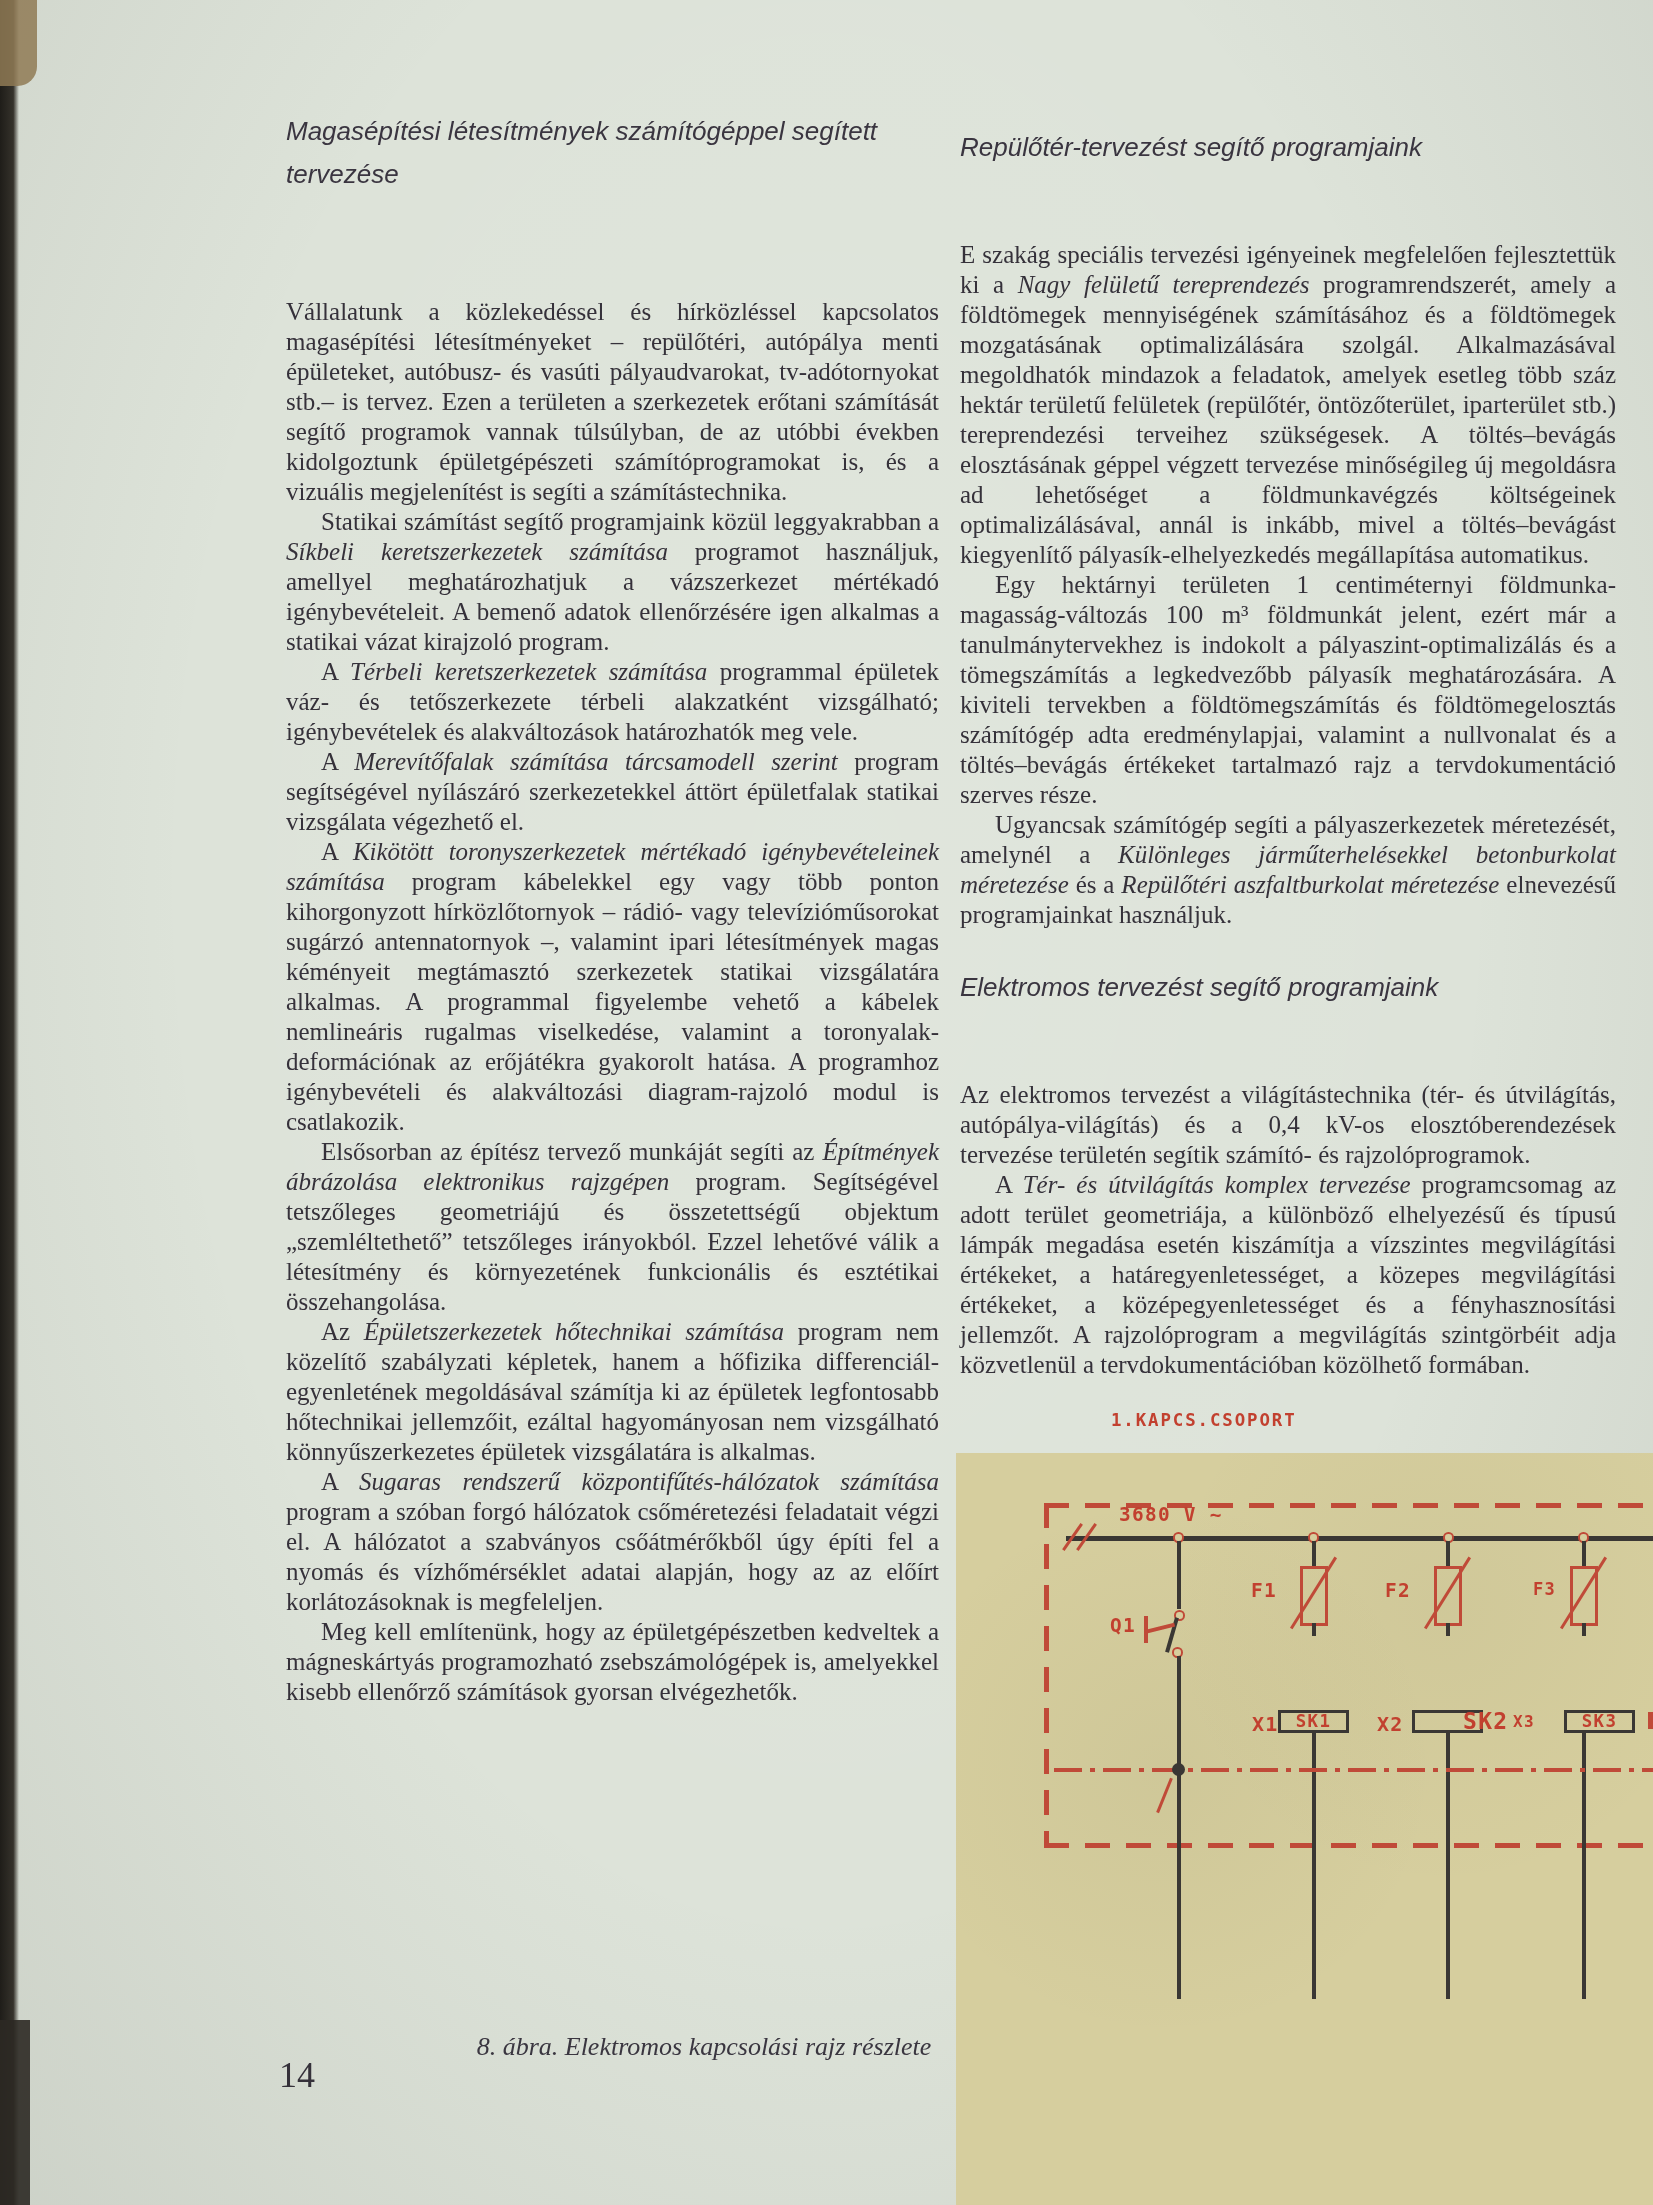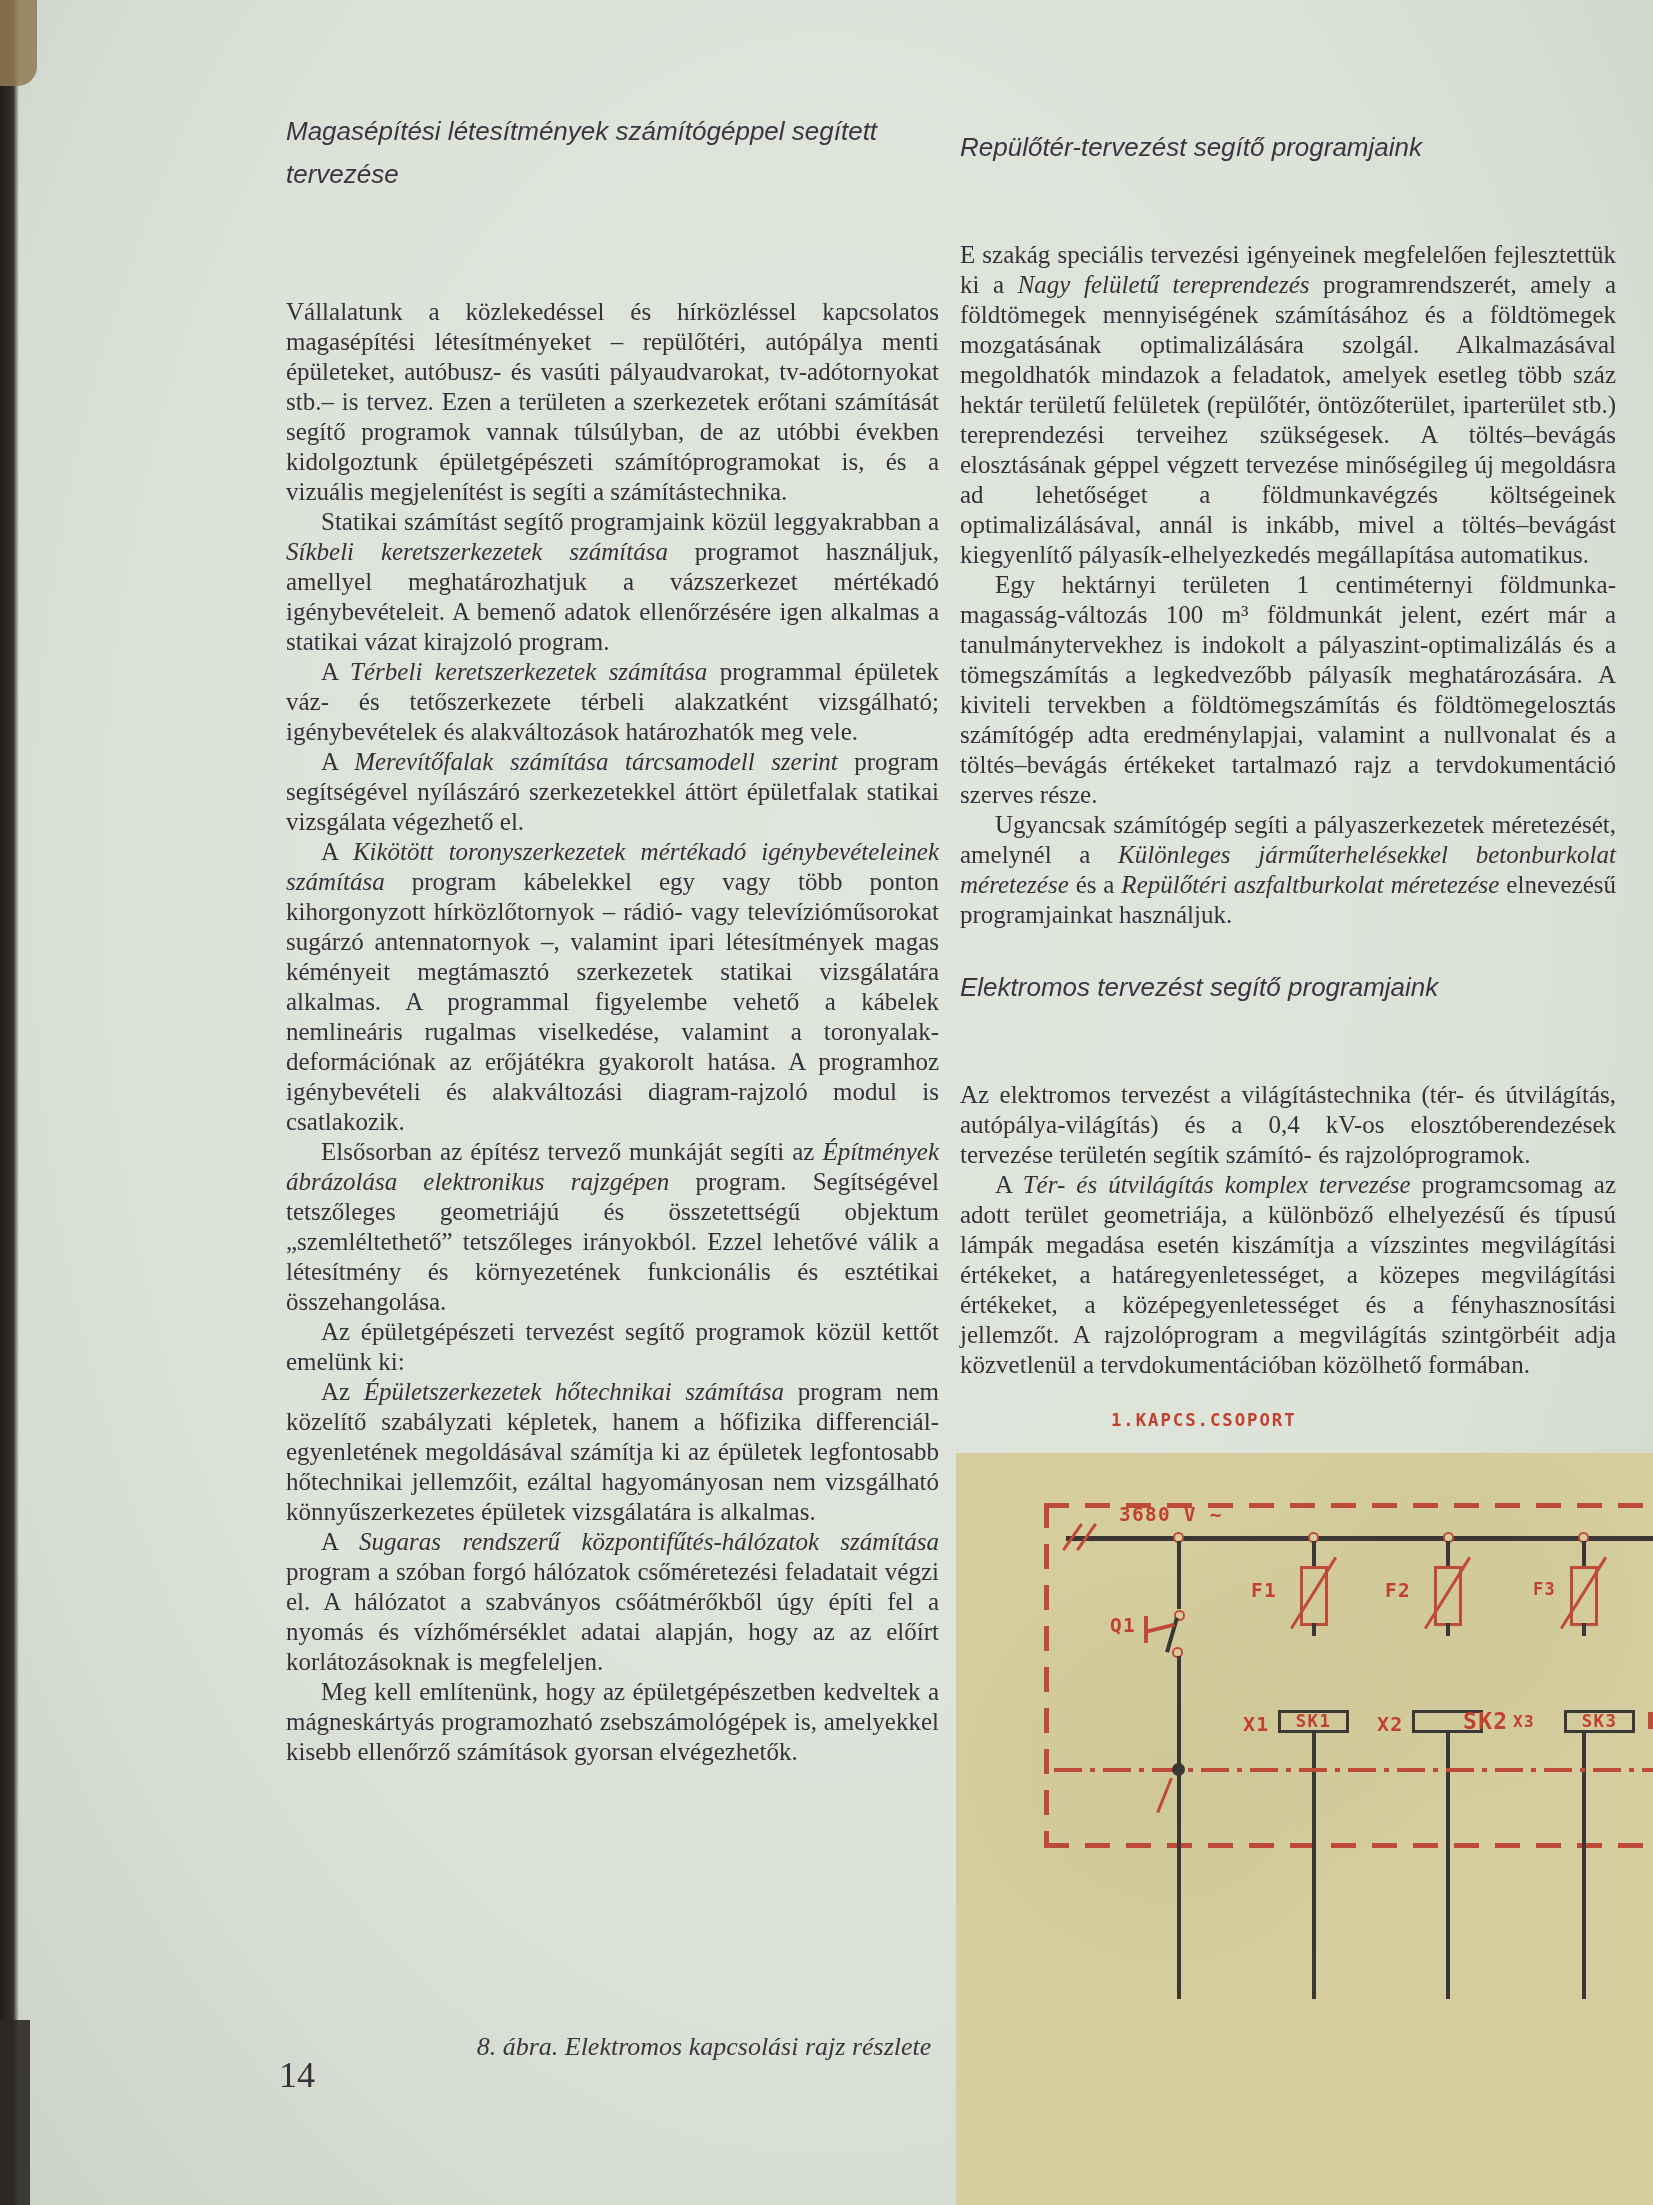--- a/index.html
+++ b/index.html
@@ -61,21 +61,20 @@
 
 <div class="col col-left">
   <h2 class="sec">Magasépítési létesítmények számítógéppel segített tervezése</h2>
   <div>
       <p><span>Vállalatunk a közlekedéssel és hírközléssel kapcsolatos magasépítési létesítményeket – repülőtéri, autópálya menti épületeket, autóbusz- és vasúti pályaudvarokat, tv-adótornyokat stb.– is tervez. Ezen a területen a szerkezetek erőtani számítását segítő programok vannak túlsúlyban, de az utóbbi években kidolgoztunk épületgépészeti számítóprogramokat is, és a vizuális megjelenítést is segíti a számítástechnika.</span></p>
       <p class="indent"><span>Statikai számítást segítő programjaink közül leggyakrabban a </span><i>Síkbeli keretszerkezetek számítása</i><span> programot használjuk, amellyel meghatározhatjuk a vázszerkezet mértékadó igénybevételeit. A bemenő adatok ellenőrzésére igen alkalmas a statikai vázat kirajzoló program.</span></p>
       <p class="indent"><span>A </span><i>Térbeli keretszerkezetek számítása</i><span> programmal épületek váz- és tetőszerkezete térbeli alakzatként vizsgálható; igénybevételek és alakváltozások határozhatók meg vele.</span></p>
       <p class="indent"><span>A </span><i>Merevítőfalak számítása tárcsamodell szerint</i><span> program segítségével nyílászáró szerkezetekkel áttört épületfalak statikai vizsgálata végezhető el.</span></p>
       <p class="indent"><span>A </span><i>Kikötött toronyszerkezetek mértékadó igénybevételeinek számítása</i><span> program kábelekkel egy vagy több ponton kihorgonyzott hírközlőtornyok – rádió- vagy televízióműsorokat sugárzó antennatornyok –, valamint ipari létesítmények magas kéményeit megtámasztó szerkezetek statikai vizsgálatára alkalmas. A programmal figyelembe vehető a kábelek nemlineáris rugalmas viselkedése, valamint a toronyalak-deformációnak az erőjátékra gyakorolt hatása. A programhoz igénybevételi és alakváltozási diagram-rajzoló modul is csatlakozik.</span></p>
       <p class="indent"><span>Elsősorban az építész tervező munkáját segíti az </span><i>Építmények ábrázolása elektronikus rajzgépen</i><span> program. Segítségével tetszőleges geometriájú és összetettségű objektum „szemléltethető” tetszőleges irányokból. Ezzel lehetővé válik a létesítmény és környezetének funkcionális és esztétikai összehangolása.</span></p>
-      <p class="indent"><span>Az épületgépészeti tervezést segítő programok közül kettőt emelünk ki:</span></p>
       <p class="indent"><span>Az </span><i>Épületszerkezetek hőtechnikai számítása</i><span> program nem közelítő szabályzati képletek, hanem a hőfizika differenciál-egyenletének megoldásával számítja ki az épületek legfontosabb hőtechnikai jellemzőit, ezáltal hagyományosan nem vizsgálható könnyűszerkezetes épületek vizsgálatára is alkalmas.</span></p>
       <p class="indent"><span>A </span><i>Sugaras rendszerű központifűtés-hálózatok számítása</i><span> program a szóban forgó hálózatok csőméretezési feladatait végzi el. A hálózatot a szabványos csőátmérőkből úgy építi fel a nyomás és vízhőmérséklet adatai alapján, hogy az az előírt korlátozásoknak is megfeleljen.</span></p>
       <p class="indent"><span>Meg kell említenünk, hogy az épületgépészetben kedveltek a mágneskártyás programozható zsebszámológépek is, amelyekkel kisebb ellenőrző számítások gyorsan elvégezhetők.</span></p>
     </div>
 </div>
 
 <div class="col col-right">
   <h2 class="sec">Repülőtér-tervezést segítő programjaink</h2>
   <div>
       <p><span>E szakág speciális tervezési igényeinek megfelelően fejlesztettük ki a </span><i>Nagy felületű tereprendezés</i><span> programrendszerét, amely a földtömegek mennyiségének számításához és a földtömegek mozgatásának optimalizálására szolgál. Alkalmazásával megoldhatók mindazok a feladatok, amelyek esetleg több száz hektár területű felületek (repülőtér, öntözőterület, iparterület stb.) tereprendezési terveihez szükségesek. A töltés–bevágás elosztásának géppel végzett tervezése minőségileg új megoldásra ad lehetőséget a földmunkavégzés költségeinek optimalizálásával, annál is inkább, mivel a töltés–bevágást kiegyenlítő pályasík-elhelyezkedés megállapítása automatikus.</span></p>
@@ -114,21 +113,21 @@
   <div class="fig-abs fig-text" style="left:154px;top:161px;font-size:19.4px;">Q1</div>
   <div class="fig-abs blk" style="left:221px;top:203px;width:3.9px;height:343px;"></div>
 
   <div id="fig-columns">
       <div class="fig-abs node" style="left: 352px; top: 79px;"></div>
       <div class="fig-abs blk" style="left: 356px; top: 88px; width: 3.9px; height: 24.5px;"></div>
       <div class="fig-abs fusebox" style="left: 344px; top: 113px; width: 22px; height: 54px;"></div>
       <div class="fig-abs redline" style="left: 356px; top: 98px; width: 3.2px; height: 84px; transform: rotate(32deg);"></div>
       <div class="fig-abs blk" style="left: 356px; top: 170px; width: 3.9px; height: 13px;"></div>
       <div class="fig-abs fig-text" style="left: 295px; top: 126px; font-size: 19.4px;">F1</div>
-      <div class="fig-abs fig-text" style="left: 287px; top: 259px; font-size: 20px;">X1</div>
+      <div class="fig-abs fig-text" style="left: 296px; top: 259px; font-size: 20px;">X1</div>
       <div class="fig-abs skbox" style="left: 322px; top: 257px; width: 65px; height: 17px;">
         <span class="fig-text" style="font-size: 17.4px; line-height: 17px; display: block;">SK1</span>
       </div>
       <div class="fig-abs blk" style="left: 356px; top: 279px; width: 3.9px; height: 267px;"></div>
       <div class="fig-abs node" style="left: 487px; top: 79px;"></div>
       <div class="fig-abs blk" style="left: 490px; top: 88px; width: 3.9px; height: 24.5px;"></div>
       <div class="fig-abs fusebox" style="left: 478px; top: 113px; width: 22px; height: 54px;"></div>
       <div class="fig-abs redline" style="left: 490px; top: 98px; width: 3.2px; height: 84px; transform: rotate(32deg);"></div>
       <div class="fig-abs blk" style="left: 490px; top: 170px; width: 3.9px; height: 13px;"></div>
       <div class="fig-abs fig-text" style="left: 429px; top: 126px; font-size: 19.4px;">F2</div>

